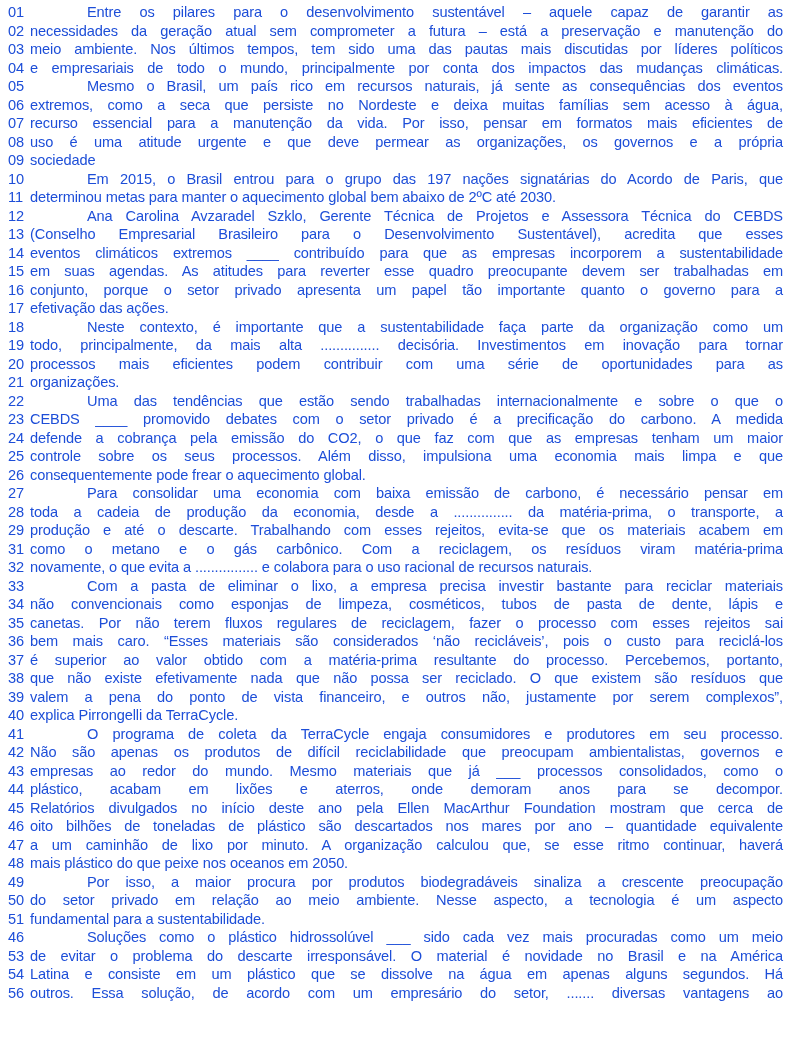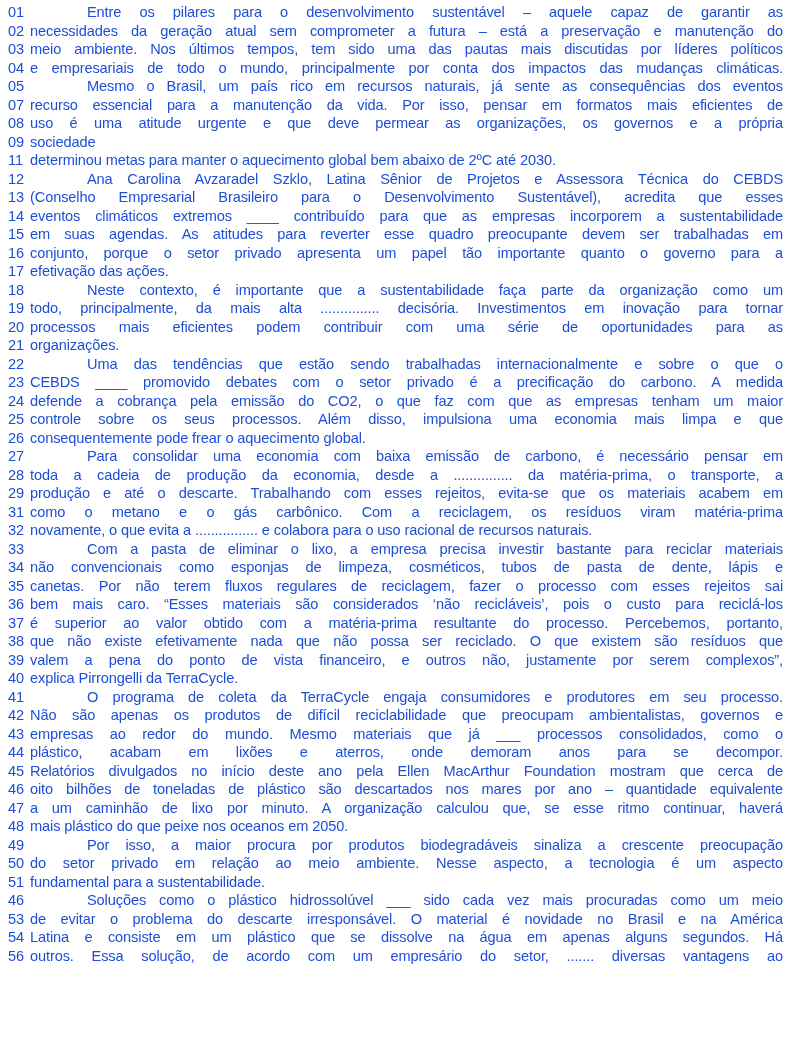--- a/index.html
+++ b/index.html
@@ -71,45 +71,53 @@
   <div class="line">
     <span class="num">04</span>
     <span class="txt justify">e empresariais de todo o mundo, principalmente por conta dos impactos das mudanças climáticas.</span>
   </div>
 
   <div class="line">
     <span class="num">05</span>
     <span class="txt justify indent">Mesmo o Brasil, um país rico em recursos naturais, já sente as consequências dos eventos</span>
   </div>
 
+  <div class="line">
+    <span class="num">06</span>
+    <span class="txt justify">extremos, como a seca que persiste no Nordeste e deixa muitas famílias sem acesso à água,</span>
+  </div>
 
   <div class="line">
     <span class="num">07</span>
     <span class="txt justify">recurso essencial para a manutenção da vida. Por isso, pensar em formatos mais eficientes de</span>
   </div>
 
   <div class="line">
     <span class="num">08</span>
     <span class="txt justify">uso é uma atitude urgente e que deve permear as organizações, os governos e a própria</span>
   </div>
 
   <div class="line">
     <span class="num">09</span>
     <span class="txt">sociedade</span>
   </div>
 
+  <div class="line">
+    <span class="num">10</span>
+    <span class="txt justify indent">Em 2015, o Brasil entrou para o grupo das 197 nações signatárias do Acordo de Paris, que</span>
+  </div>
 
   <div class="line">
     <span class="num">11</span>
     <span class="txt">determinou metas para manter o aquecimento global bem abaixo de 2ºC até 2030.</span>
   </div>
 
   <div class="line">
     <span class="num">12</span>
-    <span class="txt justify indent">Ana Carolina Avzaradel Szklo, Latina Sênior de Projetos e Assessora Técnica do CEBDS</span>
+    <span class="txt justify indent">Ana Carolina Avzaradel Szklo, Gerente Técnica de Projetos e Assessora Técnica do CEBDS</span>
   </div>
 
   <div class="line">
     <span class="num">13</span>
     <span class="txt justify">(Conselho Empresarial Brasileiro para o Desenvolvimento Sustentável), acredita que esses</span>
   </div>
 
   <div class="line">
     <span class="num">14</span>
     <span class="txt justify">eventos climáticos extremos ____ contribuído para que as empresas incorporem a sustentabilidade</span>

